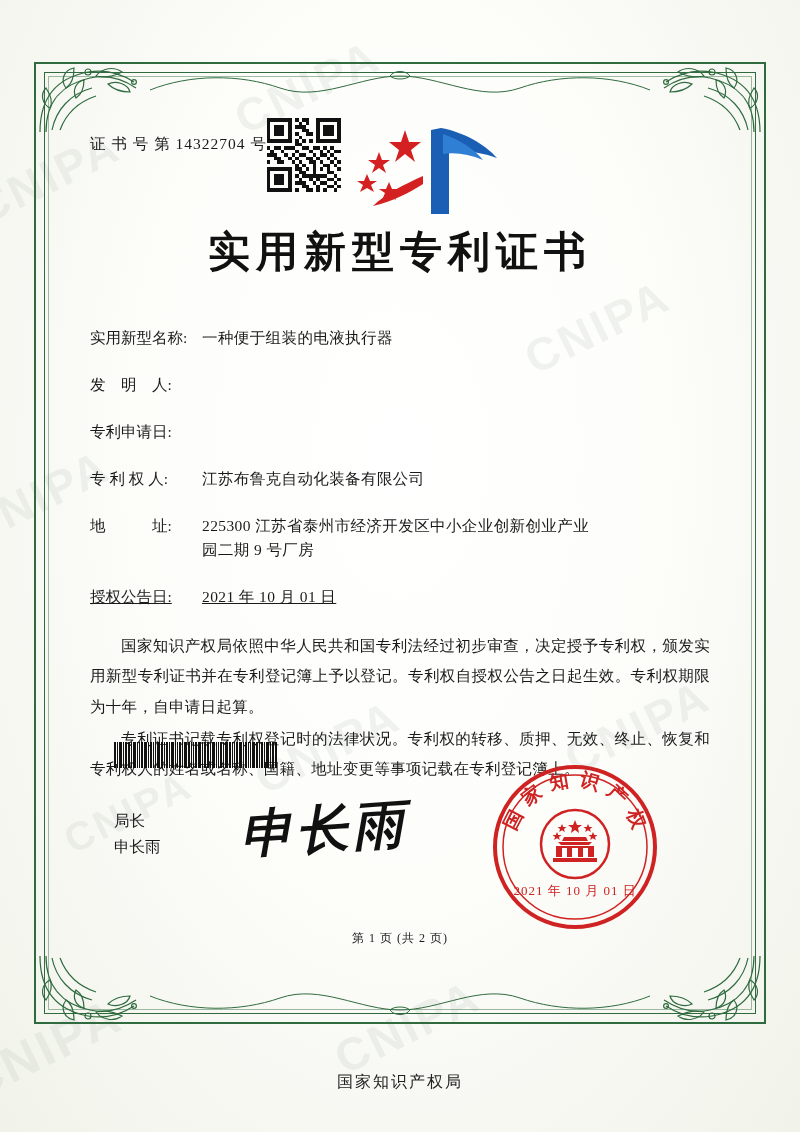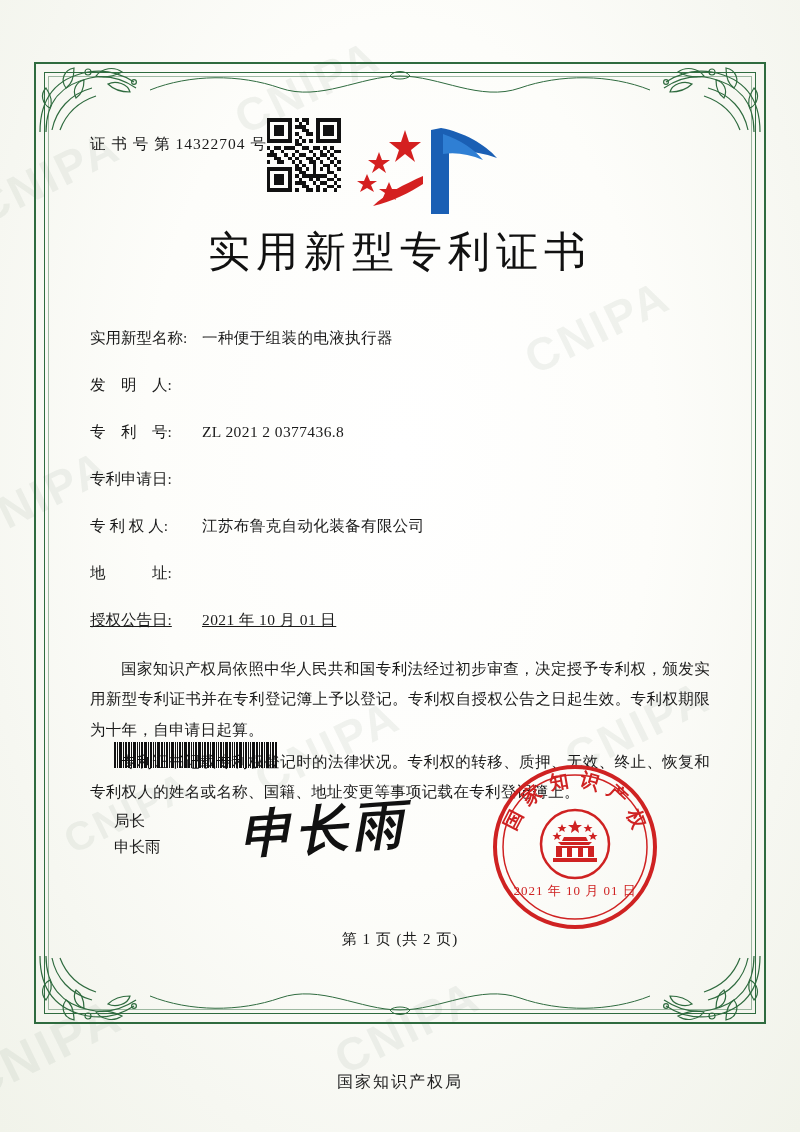--- a/index.html
+++ b/index.html
@@ -139,21 +139,21 @@
     display: grid;
     grid-template-columns: repeat(21, 1fr);
     grid-template-rows: repeat(21, 1fr);
   }
   .qr i { background: transparent; }
   .qr i.on { background: #111; }
 
   .title {
     text-align: center;
     font-size: 42px;
-    font-weight: 400;
+    font-weight: 700;
     letter-spacing: 6px;
     margin-top: 14px;
     color: #111;
     font-family: "DejaVu Serif", "Liberation Serif", serif;
   }
 
   .fields {
     margin-top: 46px;
     font-size: 15.5px;
     line-height: 1.55;
@@ -255,21 +255,21 @@
     letter-spacing: 1px;
     font-family: "Liberation Serif", serif;
   }
 
   .page-no {
     position: absolute;
     left: 0;
     top: 930px;
     width: 800px;
     text-align: center;
-    font-size: 15px;
+    font-size: 12px;
     letter-spacing: 1px;
   }
   .footer-note {
     position: absolute;
     left: 0;
     top: 1072px;
     width: 800px;
     text-align: center;
     font-size: 16px;
     letter-spacing: 2px;
@@ -837,32 +837,32 @@
 
     <div class="fields">
       <div class="field">
         <div class="f-label">实用新型名称:</div>
         <div class="f-value">一种便于组装的电液执行器</div>
       </div>
       <div class="field">
         <div class="f-label">发　明　人:</div>
       </div>
       <div class="field">
-        <div class="f-label">专　利　号:</div>
-        <div class="f-value">ZL 2021 2 0377436.8</div>
-      </div>
-      <div class="field">
         <div class="f-label">专利申请日:</div>
       </div>
       <div class="field">
         <div class="f-label">专 利 权 人:</div>
         <div class="f-value">江苏布鲁克自动化装备有限公司</div>
       </div>
       <div class="field">
         <div class="f-label">地　　　址:</div>
+        <div class="f-value">
+          <span>225300 江苏省泰州市经济开发区中小企业创新创业产业</span>
+          <span class="ln2">园二期 9 号厂房</span>
+        </div>
       </div>
 
       <div class="grant-row">
         <div class="grant-left">
           <div class="f-label">授权公告日:</div>
           <div class="f-value">2021 年 10 月 01 日</div>
         </div>
       </div>
     </div>
 

